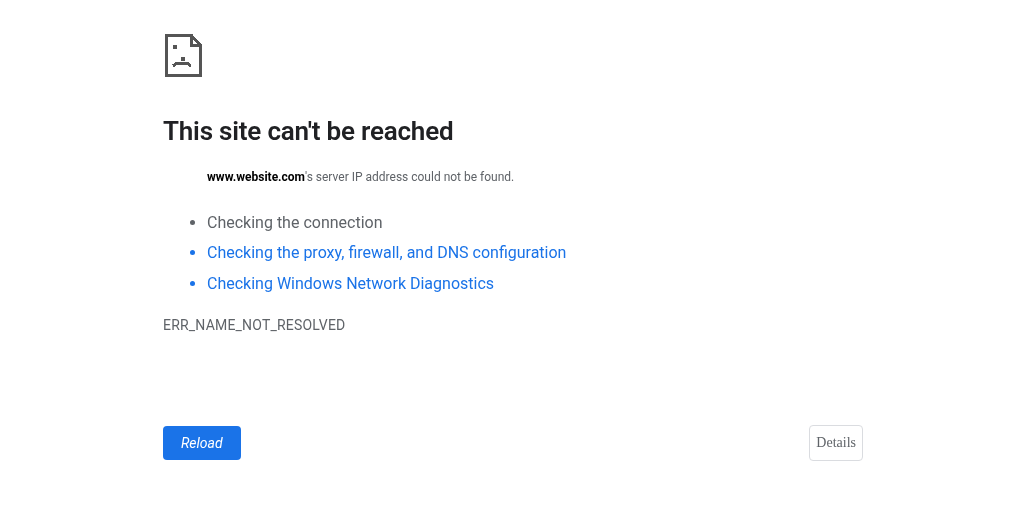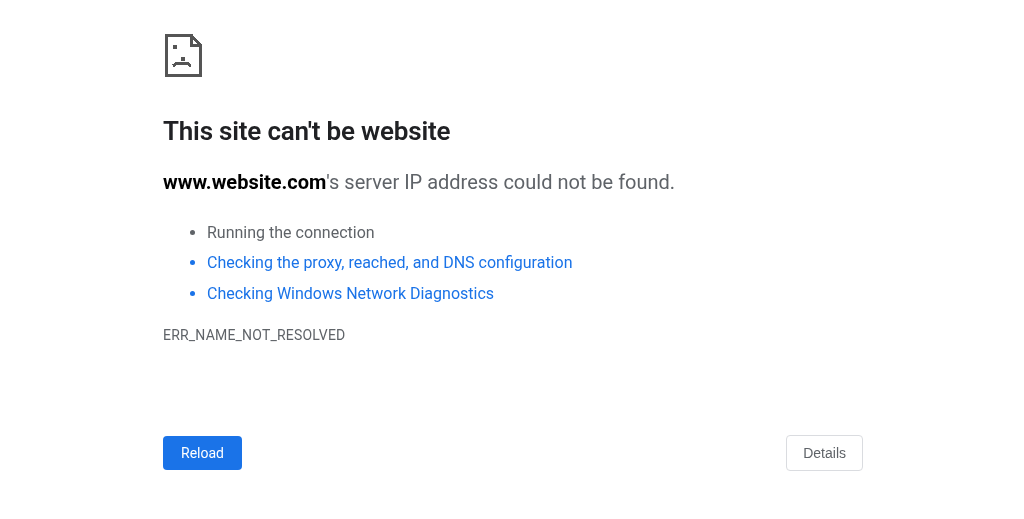--- a/index.html
+++ b/index.html
@@ -29,23 +29,24 @@
     }
     .icon-box svg { display: block; }
     h1 {
       font-size: 26px;
       font-weight: 600;
       color: #202124;
       margin-bottom: 24px;
       letter-spacing: -0.2px;
     }
     .message {
-      font-size: 20px;
+      font-size: 12px;
       color: #5f6368;
       margin-bottom: 24px;
+      margin-left: 44px;
     }
     .message .host {
       color: #000;
       font-weight: 700;
     }
     .try-label {
       font-size: 16px;
       color: #5f6368;
       margin-bottom: 4px;
     }
@@ -78,60 +79,61 @@
     }
     .primary-btn {
       background: #1a73e8;
       color: #fff;
       border: none;
       border-radius: 4px;
       padding: 9px 18px;
       font-size: 14px;
       cursor: pointer;
       font-family: inherit;
+      font-style: italic;
     }
     .secondary-btn {
       background: #fff;
       color: #5f6368;
       border: 1px solid #dadce0;
       border-radius: 4px;
-      padding: 9px 16px;
+      padding: 9px 6px;
       font-size: 14px;
       cursor: pointer;
-      font-family: Liberation Sans, sans-serif;
+      font-family: Liberation Serif, serif;
     }
   </style>
 </head>
 <body>
 
 <div class="wrap">
   <div class="icon-box">
     <svg width="40" height="46" viewBox="0 0 40 46" shape-rendering="crispEdges">
 
       <path d="M3 3 H28 V13 H37 V43 H3 Z" fill="none" stroke="#555" stroke-width="3" stroke-linejoin="miter"></path>
 
       <path d="M28 3 L37 13" fill="none" stroke="#555" stroke-width="3"></path>
 
       <rect x="10" y="13" width="3.5" height="3.5" fill="#555"></rect>
       <rect x="18" y="25" width="3.5" height="3.5" fill="#555"></rect>
 
       <path d="M10 34 L14 31 H24 L28 34" fill="none" stroke="#555" stroke-width="3" stroke-linejoin="miter"></path>
     </svg>
   </div>
 
-  <h1>This site can't be website</h1>
+  <h1>This site can't be reached</h1>
 
   <p class="message">
     <span class="host">www.website.com</span><span>'s server IP address could not be found.</span>
   </p>
 
 
   <ul class="suggest">
-      <li>Running the connection</li>
-      <li class="link">Checking the proxy, reached, and DNS configuration</li>
+      <li>Checking the connection</li>
+      <li class="link">Checking the proxy, firewall, and DNS configuration</li>
       <li class="link">Checking Windows Network Diagnostics</li>
     </ul>
 
   <div class="error-code">ERR_NAME_NOT_RESOLVED</div>
 
   <div class="buttons">
     <button class="primary-btn">Reload</button>
     <button class="secondary-btn">Details</button>
   </div>
 </div>

